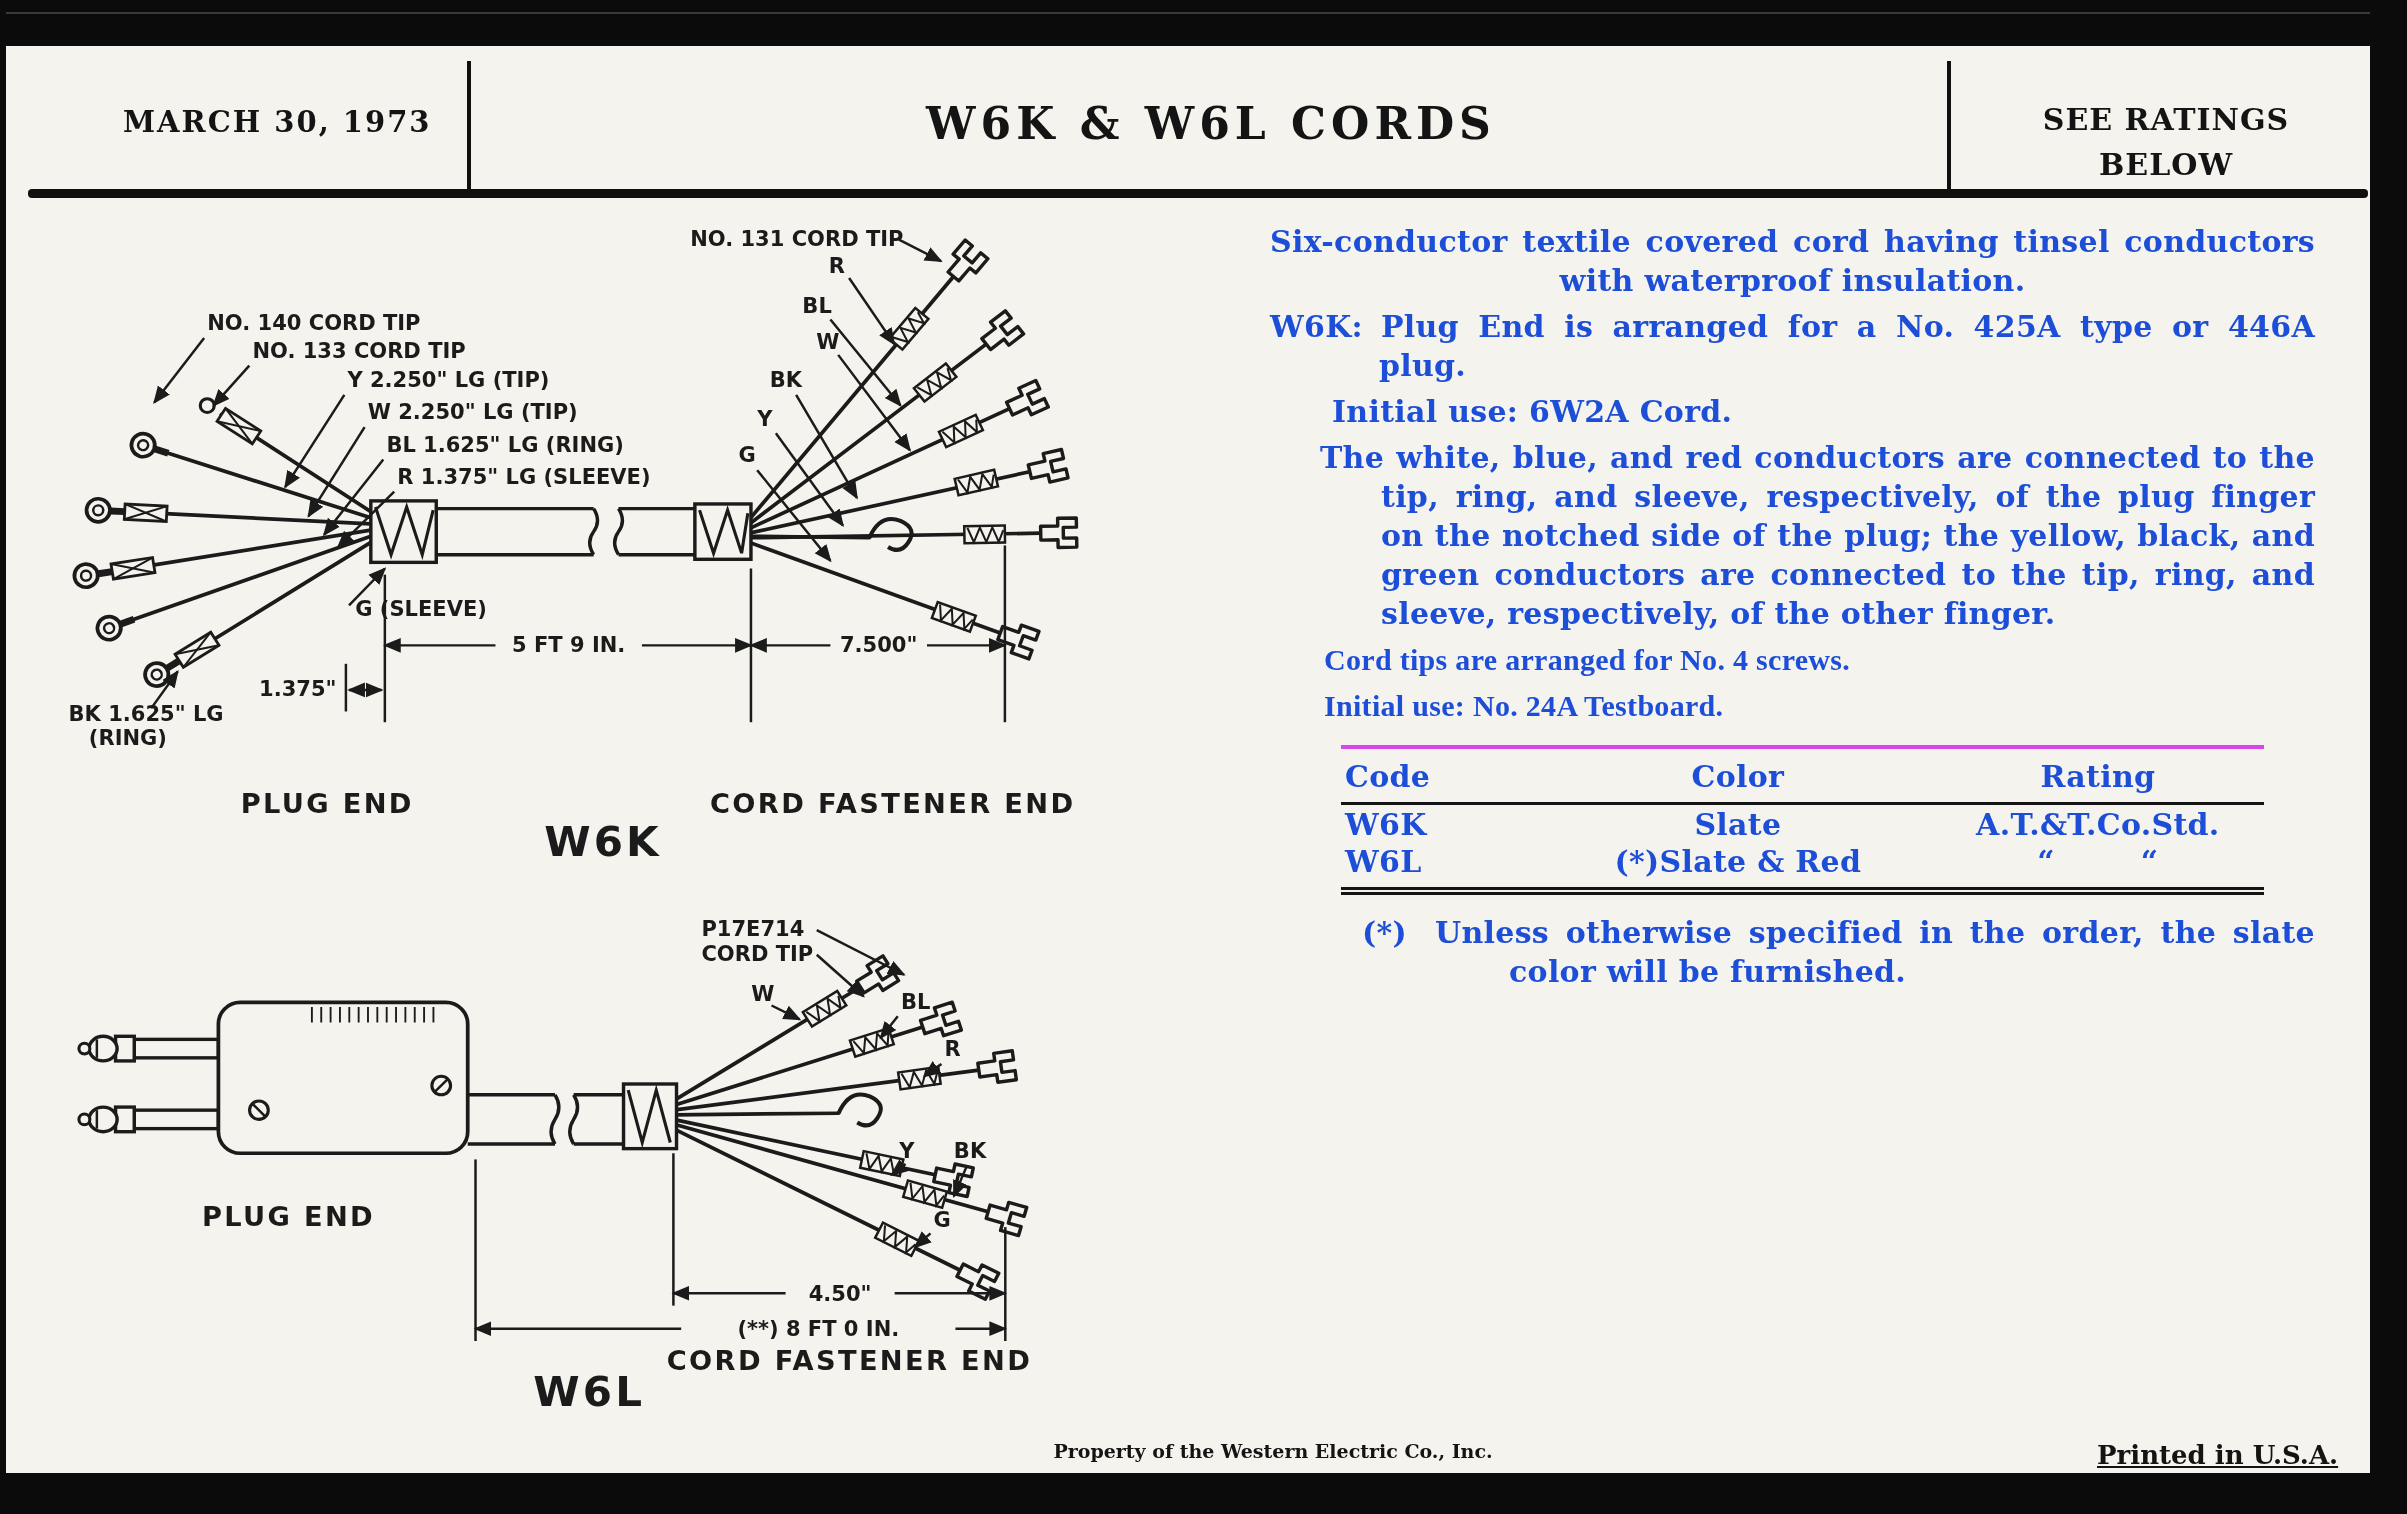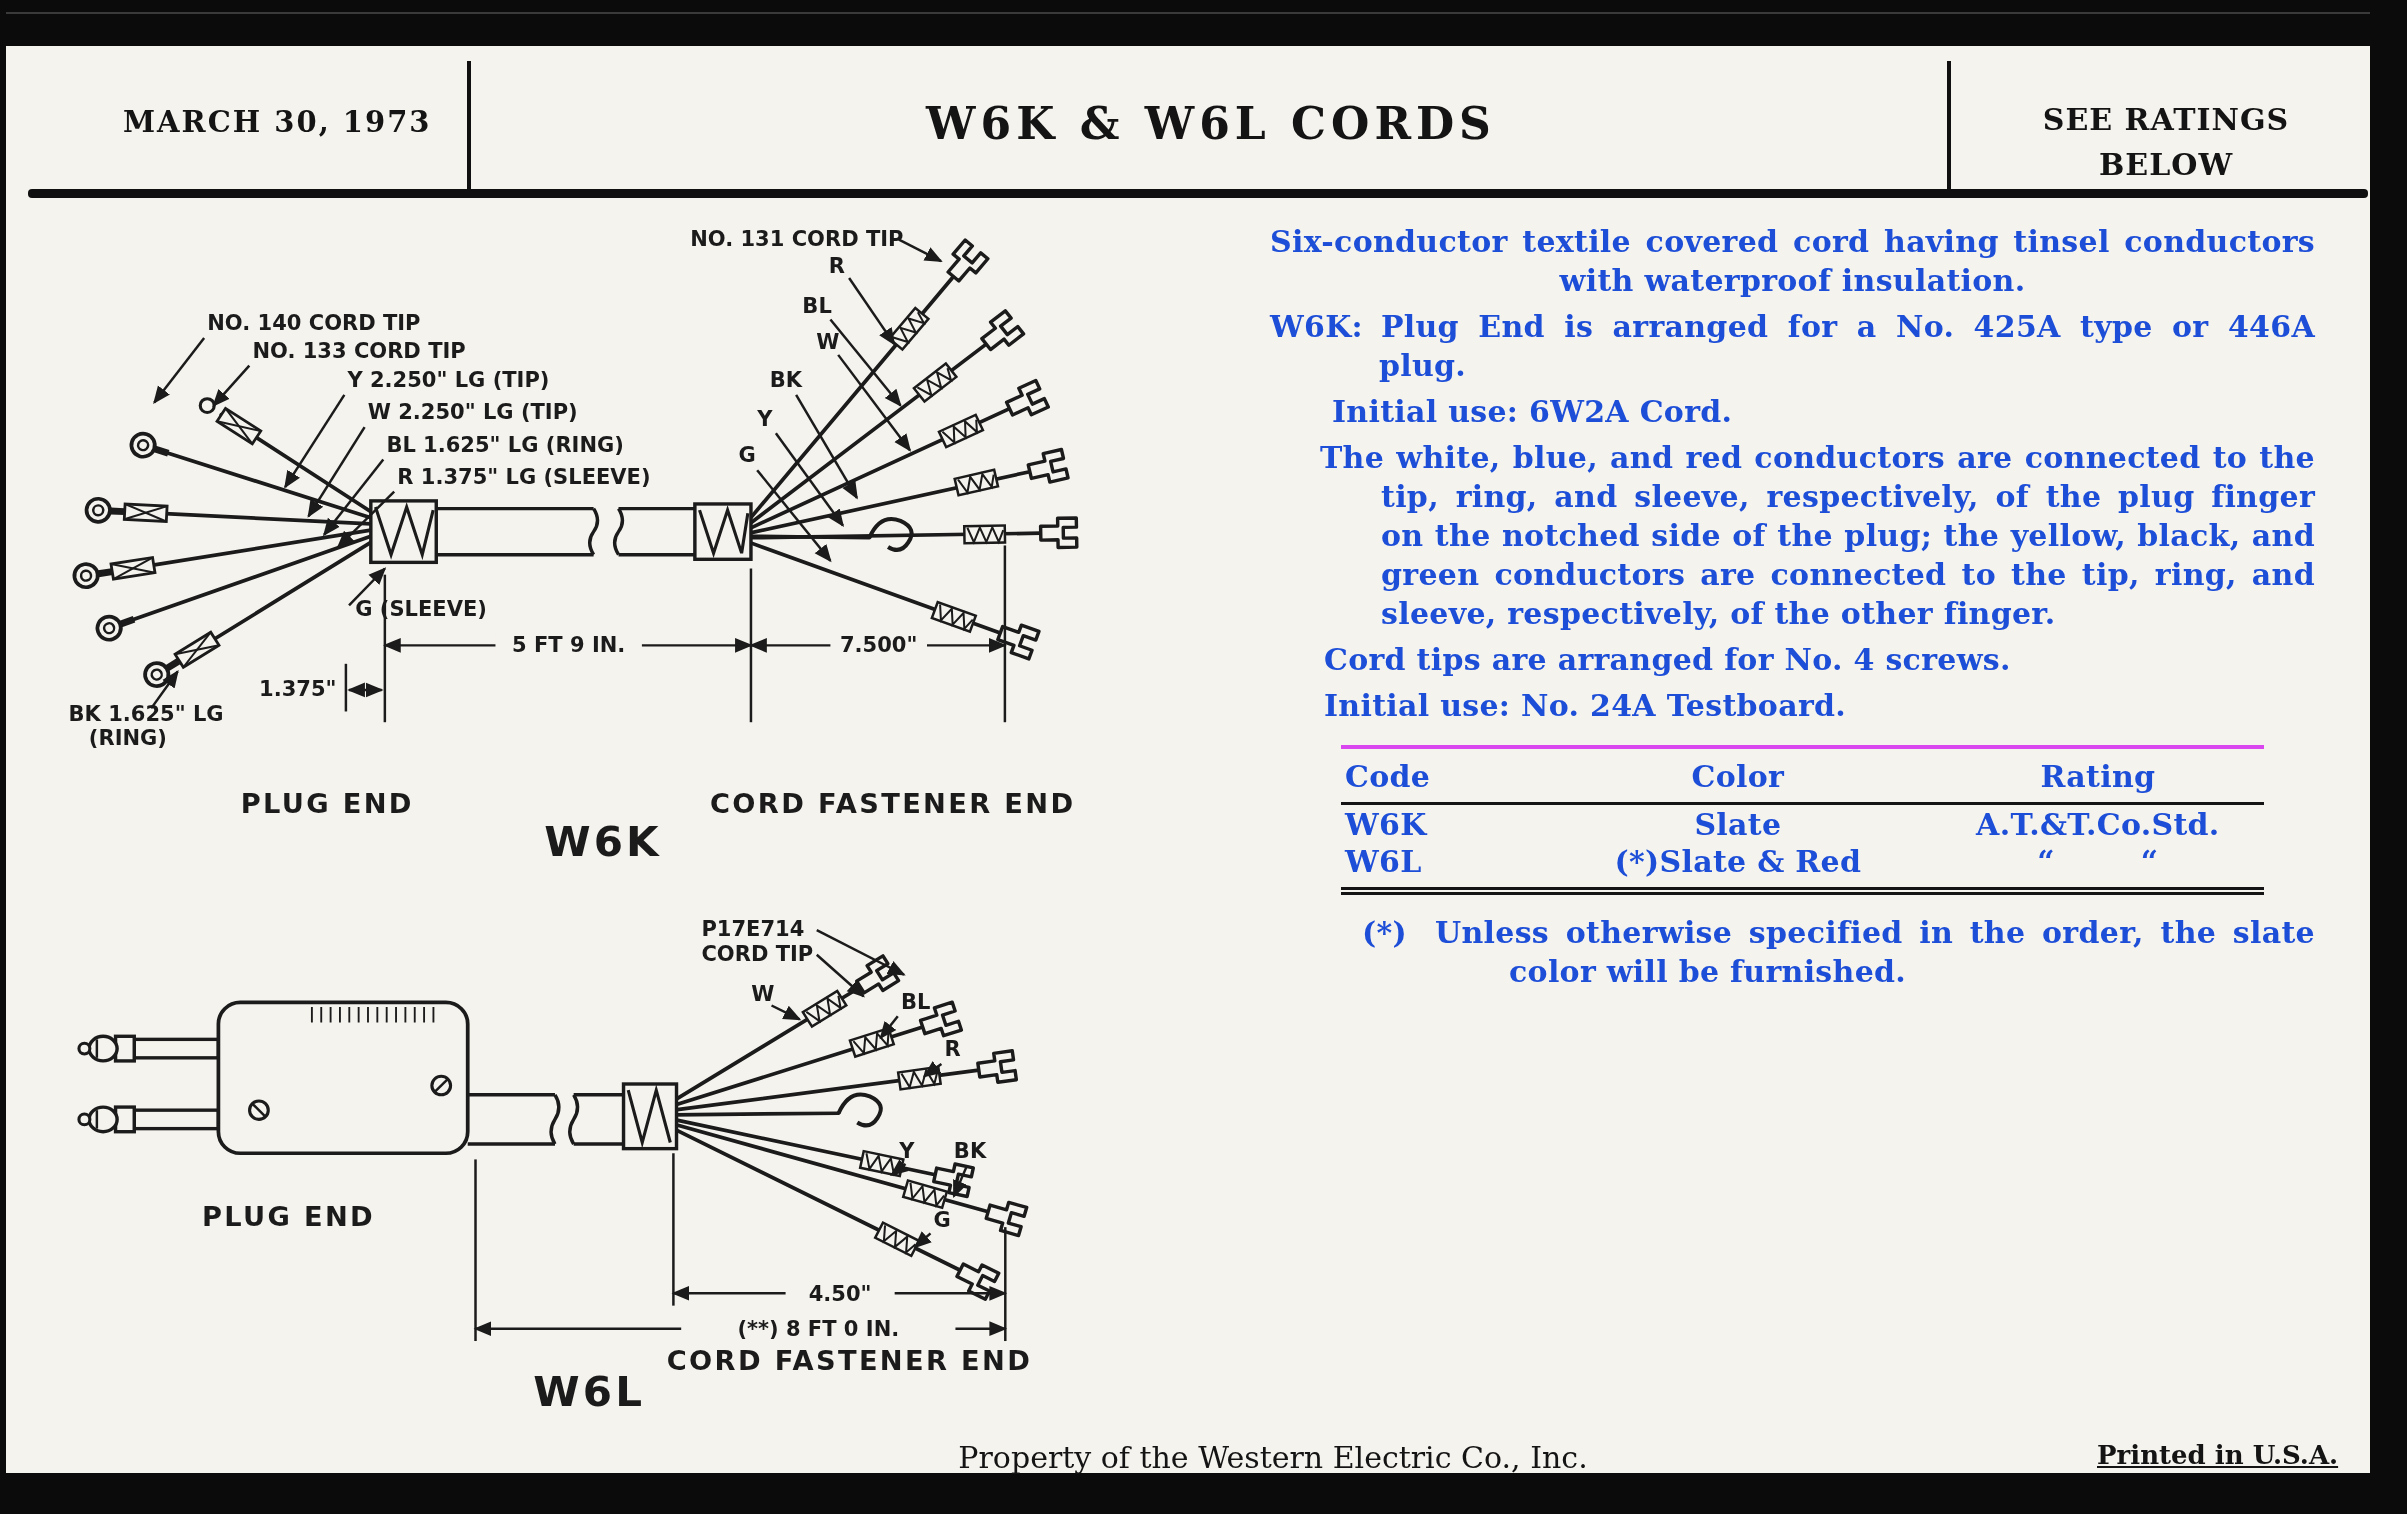--- a/index.html
+++ b/index.html
@@ -42,39 +42,39 @@
     position:absolute; left:1270px; top:222px; width:1045px;
     font-size:30px; font-weight:bold; line-height:39px; letter-spacing:0.3px;
     color:#1d4ed8;
   }
   .rightcol p { margin-bottom:7px; }
   .para-intro { text-align:justify; text-align-last:center; }
   .para-entry { padding-left:109px; text-indent:-109px; text-align:justify; }
   .para-entry .lbl { margin-right:18px; }
   .para-sub  { margin-left:62px; }
   .para-detail { margin-left:50px; padding-left:61px; text-indent:-61px; text-align:justify; }
-  .para-sub2 { margin-left:54px; }
+  .para-sub2 { margin-left:54px;font-family:Liberation Serif, serif; }
 
   table.ratings {
     margin:20px 0 0 71px; width:923px; border-collapse:collapse;
     border-top:4px solid #d946ef;
     font-size:30px; font-weight:bold;
   }
   table.ratings th { border-bottom:3px solid #141414; padding:8px 0 6px 0; font-size:30px; }
   table.ratings td { padding:3px 0 0 0; line-height:34px; }
   .col-code { width:22%; text-align:left; padding-left:4px !important; }
   .col-color { width:42%; text-align:center; }
   .col-rating { width:36%; text-align:center; }
   table.ratings tbody tr:last-child td { border-bottom:8px double #141414; padding-bottom:8px; }
 
   .note { margin-left:92px; padding-left:147px; text-indent:-147px; margin-top:18px; text-align:justify; text-align-last:left; }
   .note .note-lbl { margin-right:28px; }
 
   
-  .f-prop { position:absolute; left:1273px; top:1440px; transform:translateX(-50%); font-size:30px; font-weight:normal; white-space:nowrap; }
+  .f-prop { position:absolute; left:1273px; top:1440px; transform:translateX(-50%); font-size:19px; font-weight:bold; white-space:nowrap; }
   .f-print { position:absolute; left:2097px; top:1440px; font-size:26px; font-weight:bold; white-space:nowrap;text-decoration:underline; }
 
   
   .diag { position:absolute; }
   .diag text { font-family:"DejaVu Sans", sans-serif; font-weight:bold; fill:#1b1b1b; font-size:13.5px; }
   .diag text.t17 { font-size:17.5px; letter-spacing:1.5px; }
   .diag text.t27 { font-size:27px; letter-spacing:2px; }
 </style>
 </head>
 <body>

